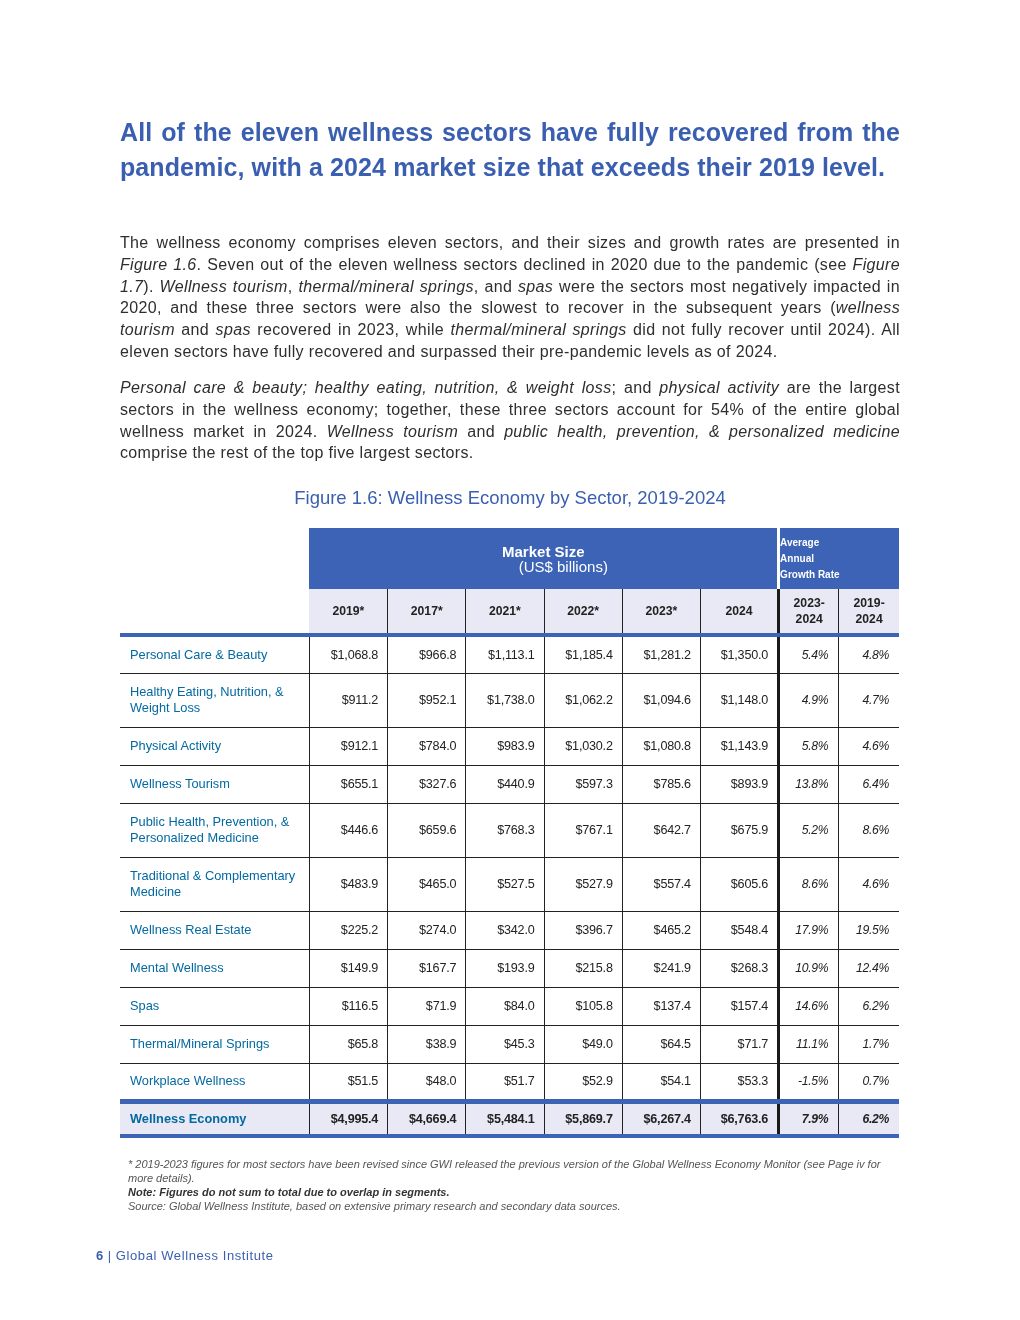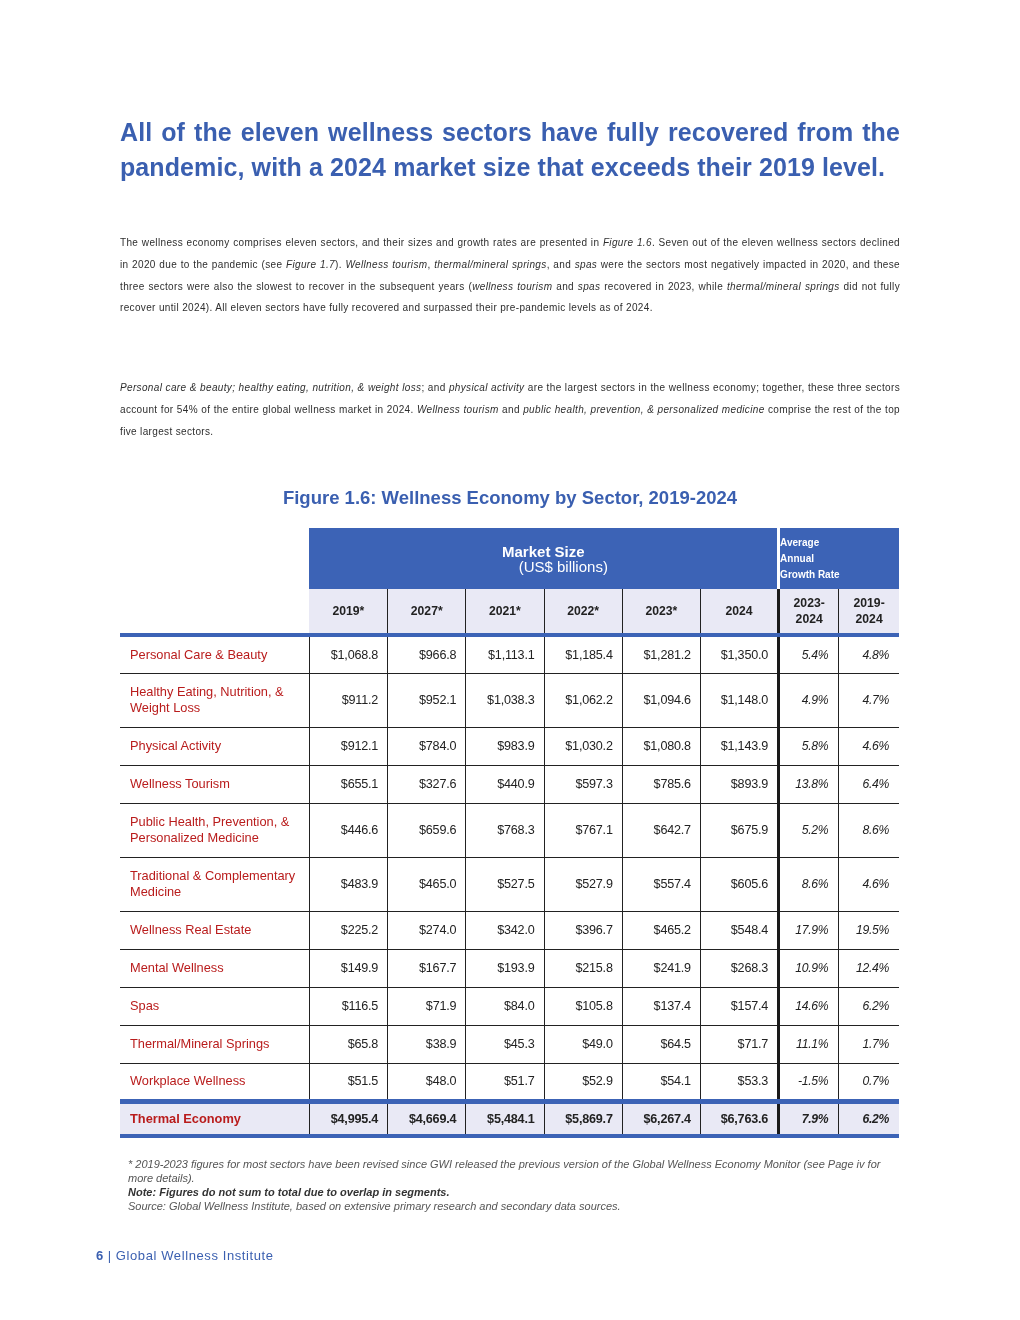--- a/index.html
+++ b/index.html
@@ -9,29 +9,29 @@
     }
     .page { position: relative; width: 1020px; height: 1320px; }
     .heading {
       position: absolute; left: 120px; top: 115px; width: 780px;
       font-family: "Liberation Sans", sans-serif; font-weight: bold;
       font-size: 25px; line-height: 35px; color: #3a5fb0;
       text-align: justify; text-align-last: left; letter-spacing: 0.1px;
     }
     .para {
       position: absolute; left: 120px; width: 780px;
-      font-size: 10px; line-height: 21.8px; color: #2e2e2e;
+      font-size: 16px; line-height: 21.8px; color: #2e2e2e;
       text-align: justify; letter-spacing: 0.35px;
     }
     .para i { font-style: italic; }
     .p1 { top: 232px; }
     .p2 { top: 377px; }
     .fig-title {
       position: absolute; left: 120px; top: 487px; width: 780px;
-      text-align: center; font-weight: bold; font-size: 18.5px; color: #3a5fb0;
+      text-align: center; font-weight: normal; font-size: 18.5px; color: #3a5fb0;
     }
     table.tbl {
       position: absolute; left: 120px; top: 528px; width: 779px;
       border-collapse: collapse; table-layout: fixed;
       font-size: 12.6px; color: #222;
     }
     .tbl col.c-label { width: 189px; }
     .tbl col.c-year { width: 78px; }
     .tbl col.c-rate { width: 60px; }
     .tbl th { font-weight: bold; }
@@ -52,21 +52,21 @@
       border-left: 1px solid #222;
     }
     .tbl .yr.first { border-left: none; }
     .tbl .yr.split { border-left: 3px solid #1a1a1a; }
     .tbl tr.hdr2 { border-bottom: 4px solid #3c63b6; }
     .tbl td {
       border-bottom: 1px solid #222; vertical-align: middle;
     }
     .tbl td.lbl {
       padding-left: 10px; padding-right: 6px; font-size: 12.8px;
-      line-height: 16px; color: #b91c1c; border-right: 1px solid #222;
+      line-height: 16px; color: #0369a1; border-right: 1px solid #222;
     }
     .tbl td.num {
       text-align: right; padding-right: 9px; font-size: 12.6px;
       border-left: 1px solid #222; letter-spacing: -0.2px;
     }
     .tbl td.rate {
       text-align: right; padding-right: 10px; font-style: italic;
       font-size: 12.2px; border-left: 1px solid #222; letter-spacing: -0.3px;
     }
     .tbl td.rate.split { border-left: 3px solid #1a1a1a; }
@@ -120,21 +120,21 @@
         </th>
         <th class="hdr-growth" colspan="2">
           <div>Average</div>
           <div>Annual</div>
           <div>Growth Rate</div>
         </th>
       </tr>
       <tr class="hdr2">
         <th class="hdr-empty"></th>
         <th class="yr first">2019*</th>
-        <th class="yr">2027*</th>
+        <th class="yr">2017*</th>
         <th class="yr">2021*</th>
         <th class="yr">2022*</th>
         <th class="yr">2023*</th>
         <th class="yr">2024</th>
         <th class="yr split">
           <div>2023-</div>
           <div>2024</div>
         </th>
         <th class="yr">
           <div>2019-</div>
@@ -151,21 +151,21 @@
           <td class="num">$1,185.4</td>
           <td class="num">$1,281.2</td>
           <td class="num">$1,350.0</td>
           <td class="rate split">5.4%</td>
           <td class="rate">4.8%</td>
         </tr>
         <tr class="body-row tall">
           <td class="lbl">Healthy Eating, Nutrition, &amp; Weight Loss</td>
           <td class="num">$911.2</td>
           <td class="num">$952.1</td>
-          <td class="num">$1,038.3</td>
+          <td class="num">$1,738.0</td>
           <td class="num">$1,062.2</td>
           <td class="num">$1,094.6</td>
           <td class="num">$1,148.0</td>
           <td class="rate split">4.9%</td>
           <td class="rate">4.7%</td>
         </tr>
         <tr class="body-row">
           <td class="lbl">Physical Activity</td>
           <td class="num">$912.1</td>
           <td class="num">$784.0</td>
@@ -258,21 +258,21 @@
           <td class="num">$51.5</td>
           <td class="num">$48.0</td>
           <td class="num">$51.7</td>
           <td class="num">$52.9</td>
           <td class="num">$54.1</td>
           <td class="num">$53.3</td>
           <td class="rate split">-1.5%</td>
           <td class="rate">0.7%</td>
         </tr>
         <tr class="total">
-          <td class="lbl">Thermal Economy</td>
+          <td class="lbl">Wellness Economy</td>
           <td class="num">$4,995.4</td>
           <td class="num">$4,669.4</td>
           <td class="num">$5,484.1</td>
           <td class="num">$5,869.7</td>
           <td class="num">$6,267.4</td>
           <td class="num">$6,763.6</td>
           <td class="rate split">7.9%</td>
           <td class="rate">6.2%</td>
         </tr>
       </tbody>

